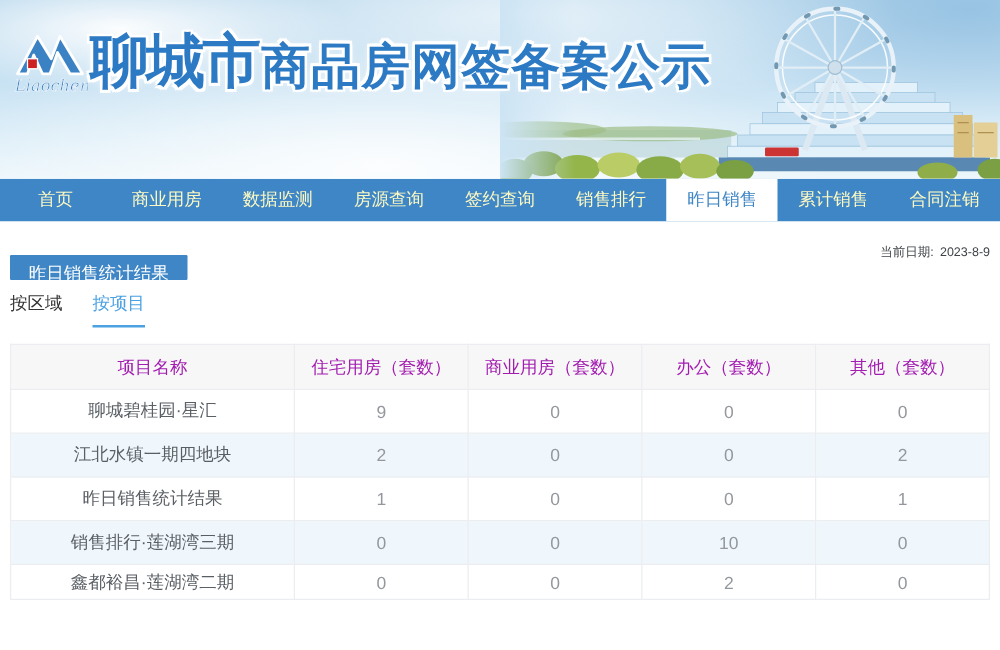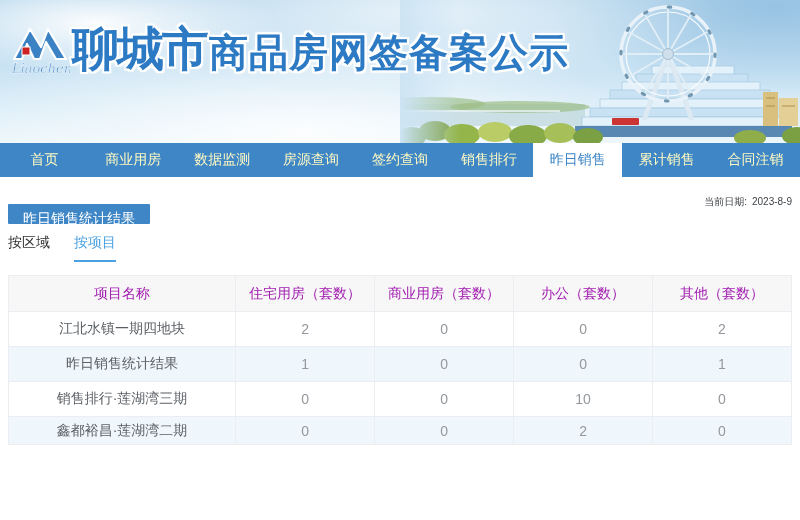--- a/index.html
+++ b/index.html
@@ -187,20 +187,27 @@
         <tr>
             <th>项目名称</th>
             <th>住宅用房（套数）</th>
             <th>商业用房（套数）</th>
             <th>办公（套数）</th>
             <th>其他（套数）</th>
           </tr>
       </thead>
       <tbody>
           <tr>
+            <td class="name">聊城碧桂园·星汇</td>
+            <td>9</td>
+            <td>0</td>
+            <td>0</td>
+            <td>0</td>
+          </tr>
+          <tr>
             <td class="name">江北水镇一期四地块</td>
             <td>2</td>
             <td>0</td>
             <td>0</td>
             <td>2</td>
           </tr>
           <tr>
             <td class="name">昨日销售统计结果</td>
             <td>1</td>
             <td>0</td>

